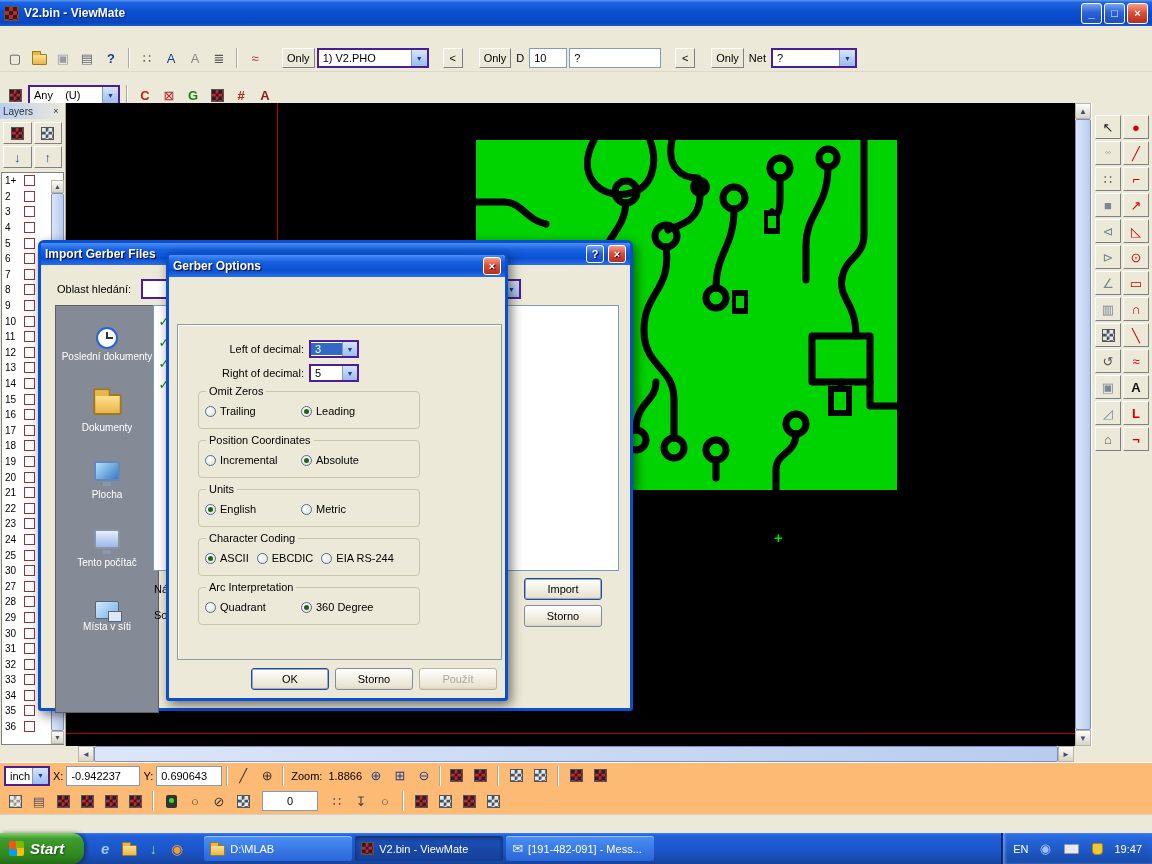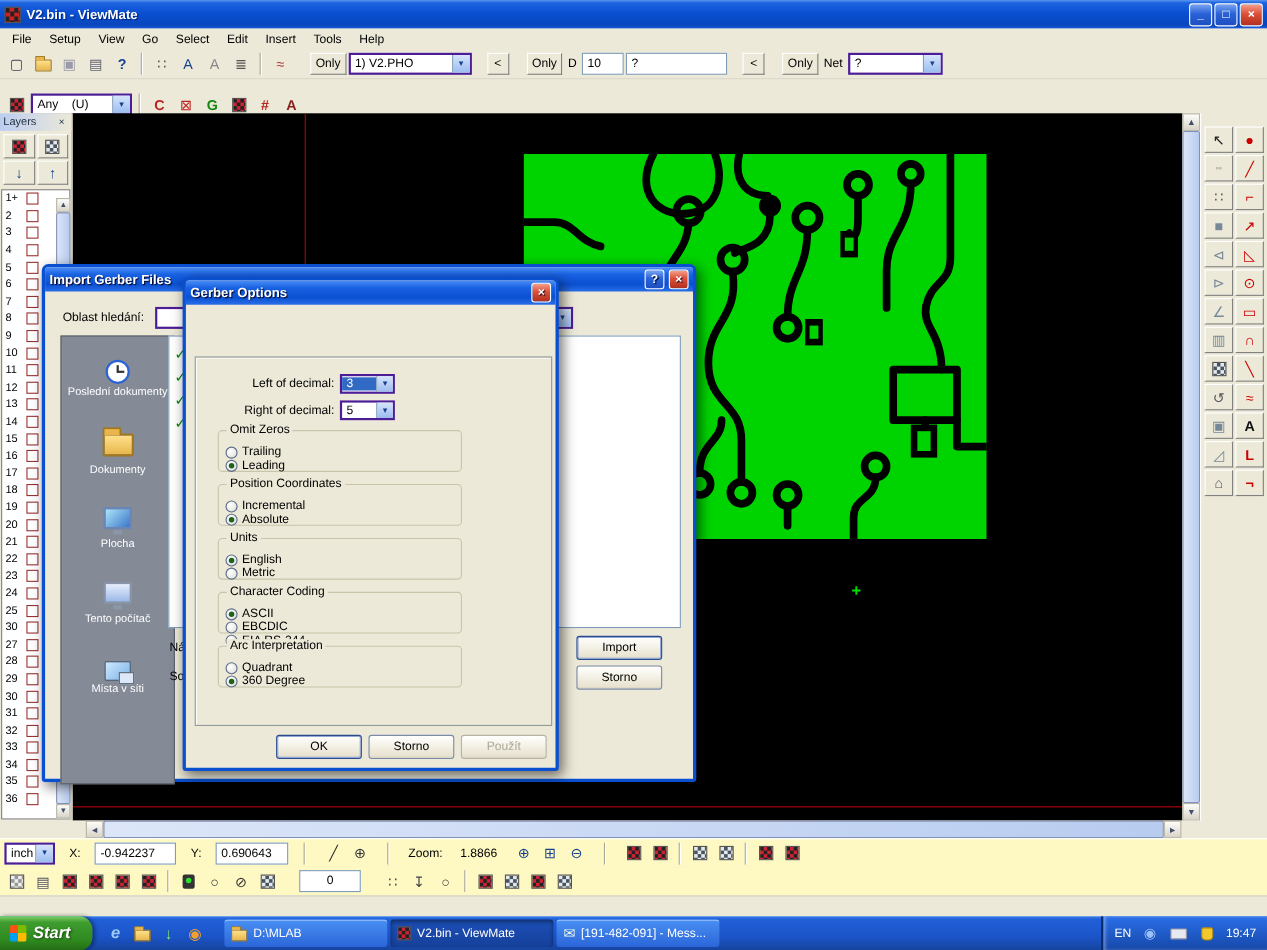--- a/index.html
+++ b/index.html
@@ -100,22 +100,22 @@
   .hswrap { position:absolute; left:0; top:746px; width:1091px; height:16px; background:#ece9d8; }
   .hscroll { position:absolute; left:78px; top:0; width:996px; height:16px; display:flex; }
   .hscroll .sbtn { width:16px; height:16px; font-size:8px; }
   .rpanel { position:absolute; left:1091px; top:103px; width:61px; height:643px; background:#ece9d8;
     border-left:1px solid #fff; }
   .rtgrid { display:grid; grid-template-columns:26px 26px; gap:2px; padding:12px 3px; }
   .rbtn { width:26px; height:24px; background:#ece9d8; border:1px solid; border-color:#fff #808080 #808080 #fff;
     display:flex; align-items:center; justify-content:center; }
 
   
-  .sbar { position:absolute; left:0; width:100%; background:#fef9c3; display:flex; align-items:center;
-    gap:10px; padding:0 4px; }
+  .sbar { position:absolute; left:0; width:100%; background:#fdba74; display:flex; align-items:center;
+    gap:0; padding:0 4px; }
   .s1 { top:762px; height:26px; border-top:1px solid #fff; }
   .s2 { top:788px; height:26px; }
   .bstrip { position:absolute; left:0; top:814px; width:100%; height:19px; background:#ece9d8;
     border-top:1px solid #d4d0c4; }
   .valbox { width:56px; height:20px; background:#fff; border:1px solid #7f9db9; display:inline-flex;
     align-items:center; justify-content:center; }
 
   
   .taskbar { position:absolute; left:0; top:833px; width:100%; height:31px; display:flex; align-items:center;
     background:linear-gradient(180deg,#3a80f0 0%,#2160d8 8%,#1b54c8 60%,#16449c 100%); }
@@ -180,21 +180,21 @@
     background:#ece9d8; box-shadow:inset 1px 1px 0 #fff; }
   .decrow { position:absolute; display:flex; align-items:center; gap:5px; }
   .declab { width:98px; text-align:right; }
   .gcombo { width:50px; height:18px; }
   .gcombo .carr { width:15px; }
   .sel { background:#316ac5; color:#fff; }
   .gboxes { position:absolute; left:20px; top:66px; width:222px; }
   .gbox { height:38px; margin-bottom:11px; border:1px solid #c8c5aa; border-radius:4px; position:relative;
     padding:13px 6px 0; }
   .glabel { position:absolute; left:7px; top:-7px; background:#ece9d8; padding:0 3px; }
-  .grow { display:flex; align-items:flex-start;flex-direction:column; }
+  .grow { display:flex; align-items:flex-end; }
   .radio { display:flex; align-items:center; gap:4px; margin-right:8px; }
   .rdot { width:11px; height:11px; border-radius:50%; border:1px solid #5a6a8a;
     background:radial-gradient(circle at 35% 35%, #fff, #dcdcd4); position:relative; flex:none; }
   .rdot.on::after { content:""; position:absolute; left:2px; top:2px; width:5px; height:5px; border-radius:50%;
     background:#1c641c; }
   .gbtns { position:absolute; right:8px; bottom:8px; display:flex; gap:6px; }
 </style>
 </head>
 <body>
 
@@ -203,31 +203,20 @@
   <div class="titlebar">
     <span class="appicon"></span>
     <span class="title">V2.bin - ViewMate</span>
     <span class="wbtns">
       <span class="wbtn">_</span>
       <span class="wbtn">□</span>
       <span class="wbtn close">×</span>
     </span>
   </div>
 
-  <div class="menubar">
-      <span class="mitem">File</span>
-      <span class="mitem">Setup</span>
-      <span class="mitem">View</span>
-      <span class="mitem">Go</span>
-      <span class="mitem">Select</span>
-      <span class="mitem">Edit</span>
-      <span class="mitem">Insert</span>
-      <span class="mitem">Tools</span>
-      <span class="mitem">Help</span>
-    </div>
 
   <div class="toolbar t1">
     <span id="tb-file" style="display:flex;align-items:center;gap:2px">
         <span class="tbtn">
           <span class="ig" style="color: rgb(68, 68, 85);">▢</span>
         </span>
         <span class="tbtn">
           <span class="ik ik-folder"></span>
         </span>
         <span class="tbtn">

